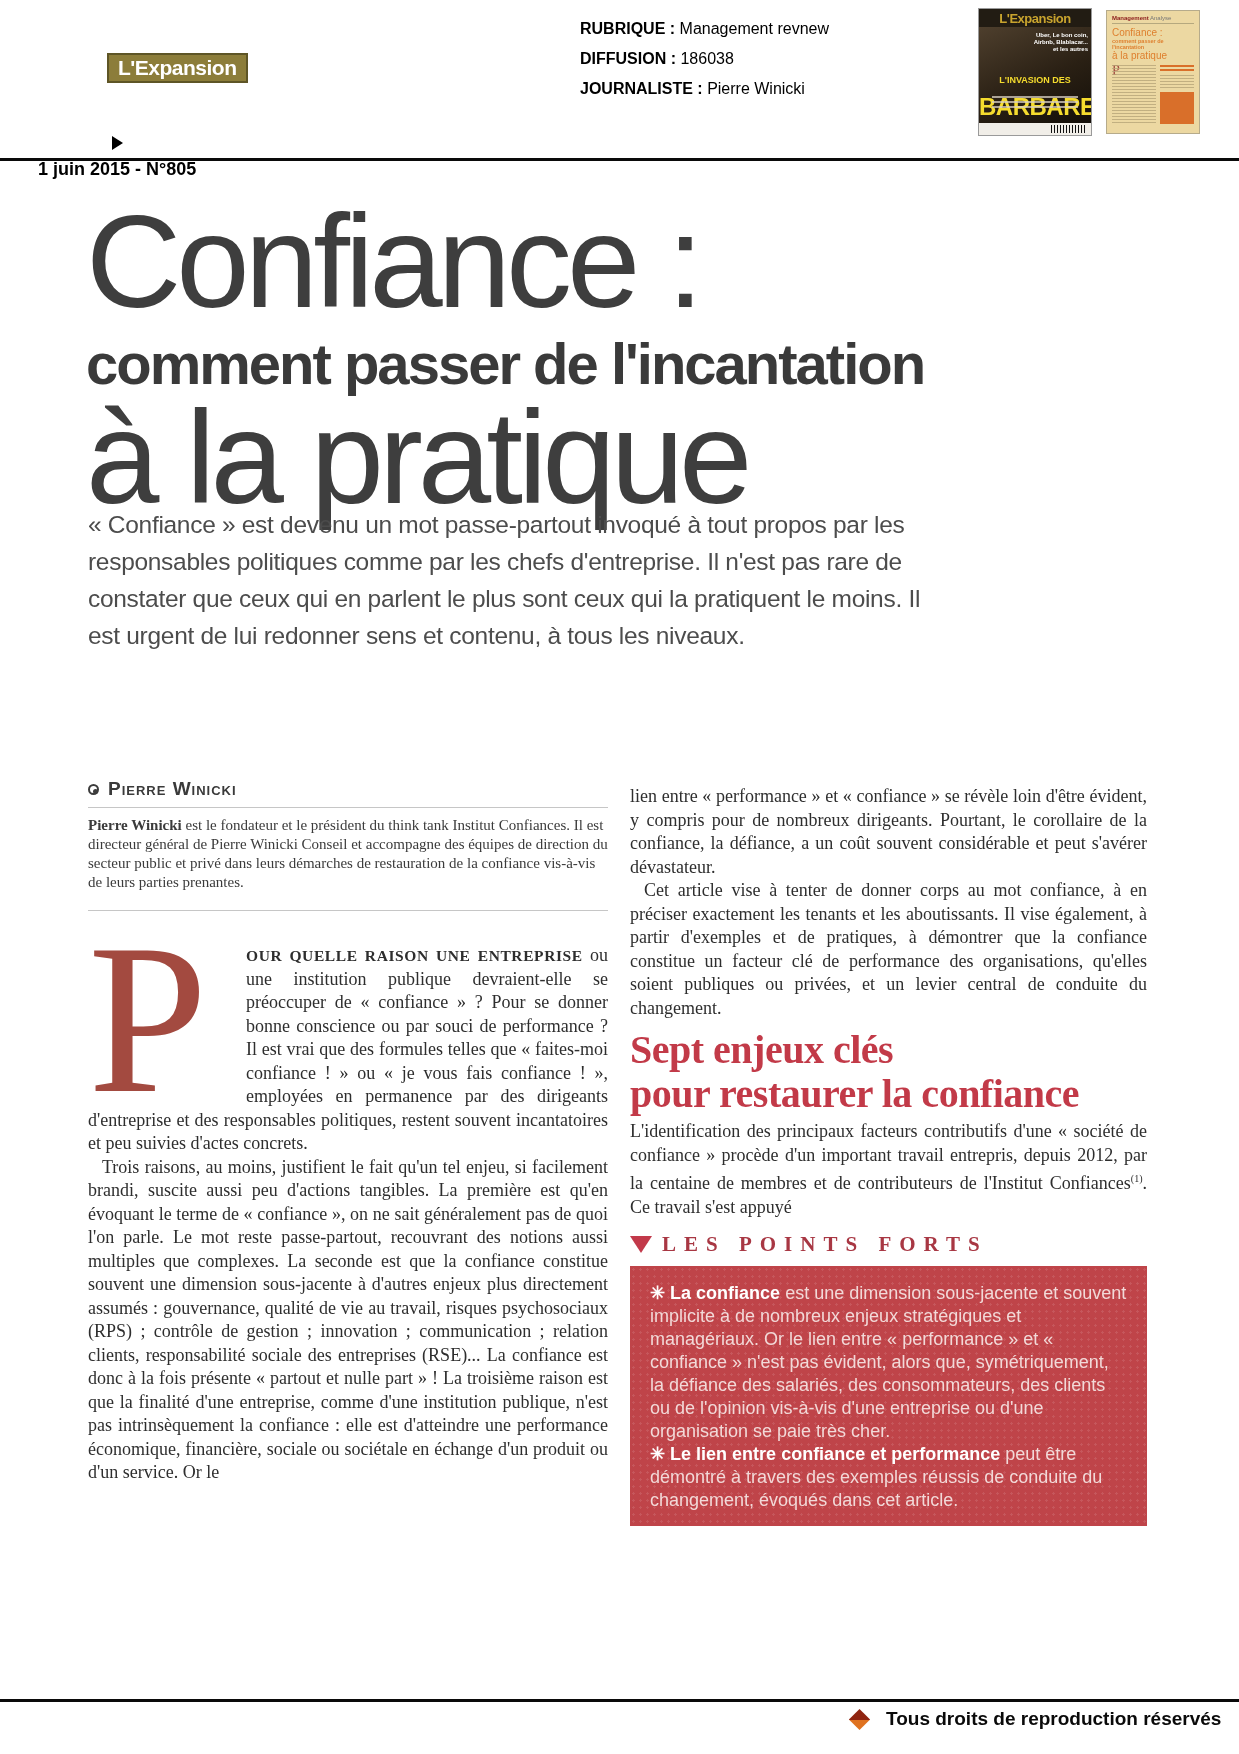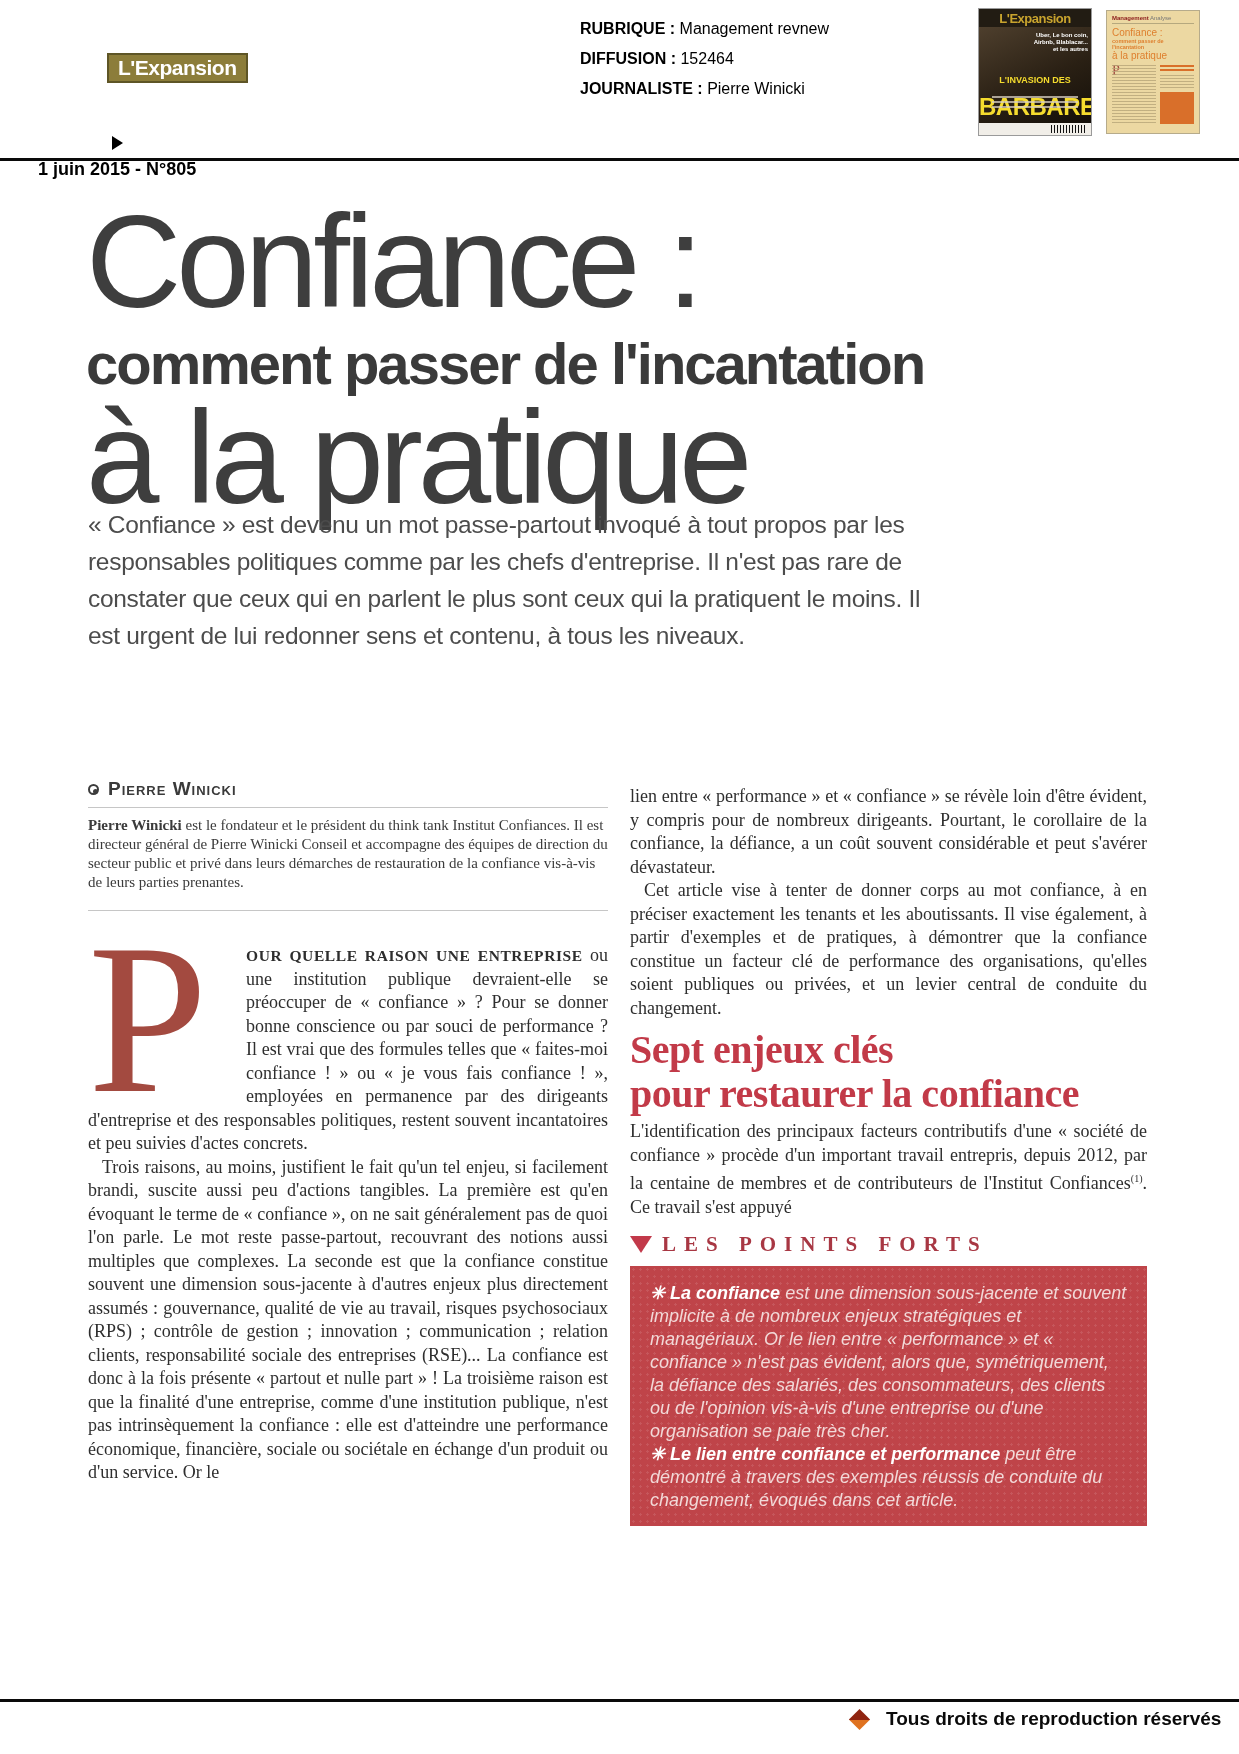--- a/index.html
+++ b/index.html
@@ -87,21 +87,21 @@
 
   .points-label { margin-top:14px; display:flex; align-items:center; gap:10px; text-align:left; }
   .tri-down { width:0; height:0; border-left:11px solid transparent; border-right:11px solid transparent;
               border-top:17px solid #c2394a; display:inline-block; }
   .points-title { font-family:"Liberation Serif",serif; font-weight:700; font-size:21px; letter-spacing:8px; color:#a83743; white-space:nowrap; }
   .points-box { margin-top:9px; background-color:#bf4449;
                 background-image:radial-gradient(rgba(255,255,255,0.10) 1px, transparent 1.4px);
                 background-size:7px 7px;
                 padding:16px 20px 14px; color:#f2d9d8; font-family:"Liberation Sans",sans-serif;
                 font-size:18px; line-height:23px; text-align:left; }
-  .points-box p { margin:0;font-style:italic; }
+  .points-box p { margin:0; }
   .pf-bold { color:#fff; font-weight:700; }
   .asterisk { color:#fff; font-weight:700; margin-right:5px; }
 
   
   .footer-rule { position:absolute; left:0; top:1699px; width:1239px; height:3px; background:#0a0a0a; }
   .cube-icon { position:absolute; left:852px; top:1712px; width:15px; height:15px; transform:rotate(45deg);
                background:linear-gradient(135deg,#8f2410 50%,#df7220 50%); }
   .footer-text { position:absolute; left:886px; top:1708px; font-size:19px; font-weight:700; color:#0a0a0a; }
 </style>
 </head>
@@ -114,21 +114,21 @@
   </div>
 
 
   <div class="meta-col meta-right">
     <div class="meta-row">
       <span class="meta-label">RUBRIQUE :</span>
       <span class="meta-value">Management revnew</span>
     </div>
     <div class="meta-row">
       <span class="meta-label">DIFFUSION :</span>
-      <span class="meta-value">152464</span>
+      <span class="meta-value">186038</span>
     </div>
     <div class="meta-row">
       <span class="meta-label">JOURNALISTE :</span>
       <span class="meta-value">Pierre Winicki</span>
     </div>
   </div>
 
   <div class="cover-thumb">
     <div class="cover-mast">L'Expansion</div>
     <div class="cover-body">

